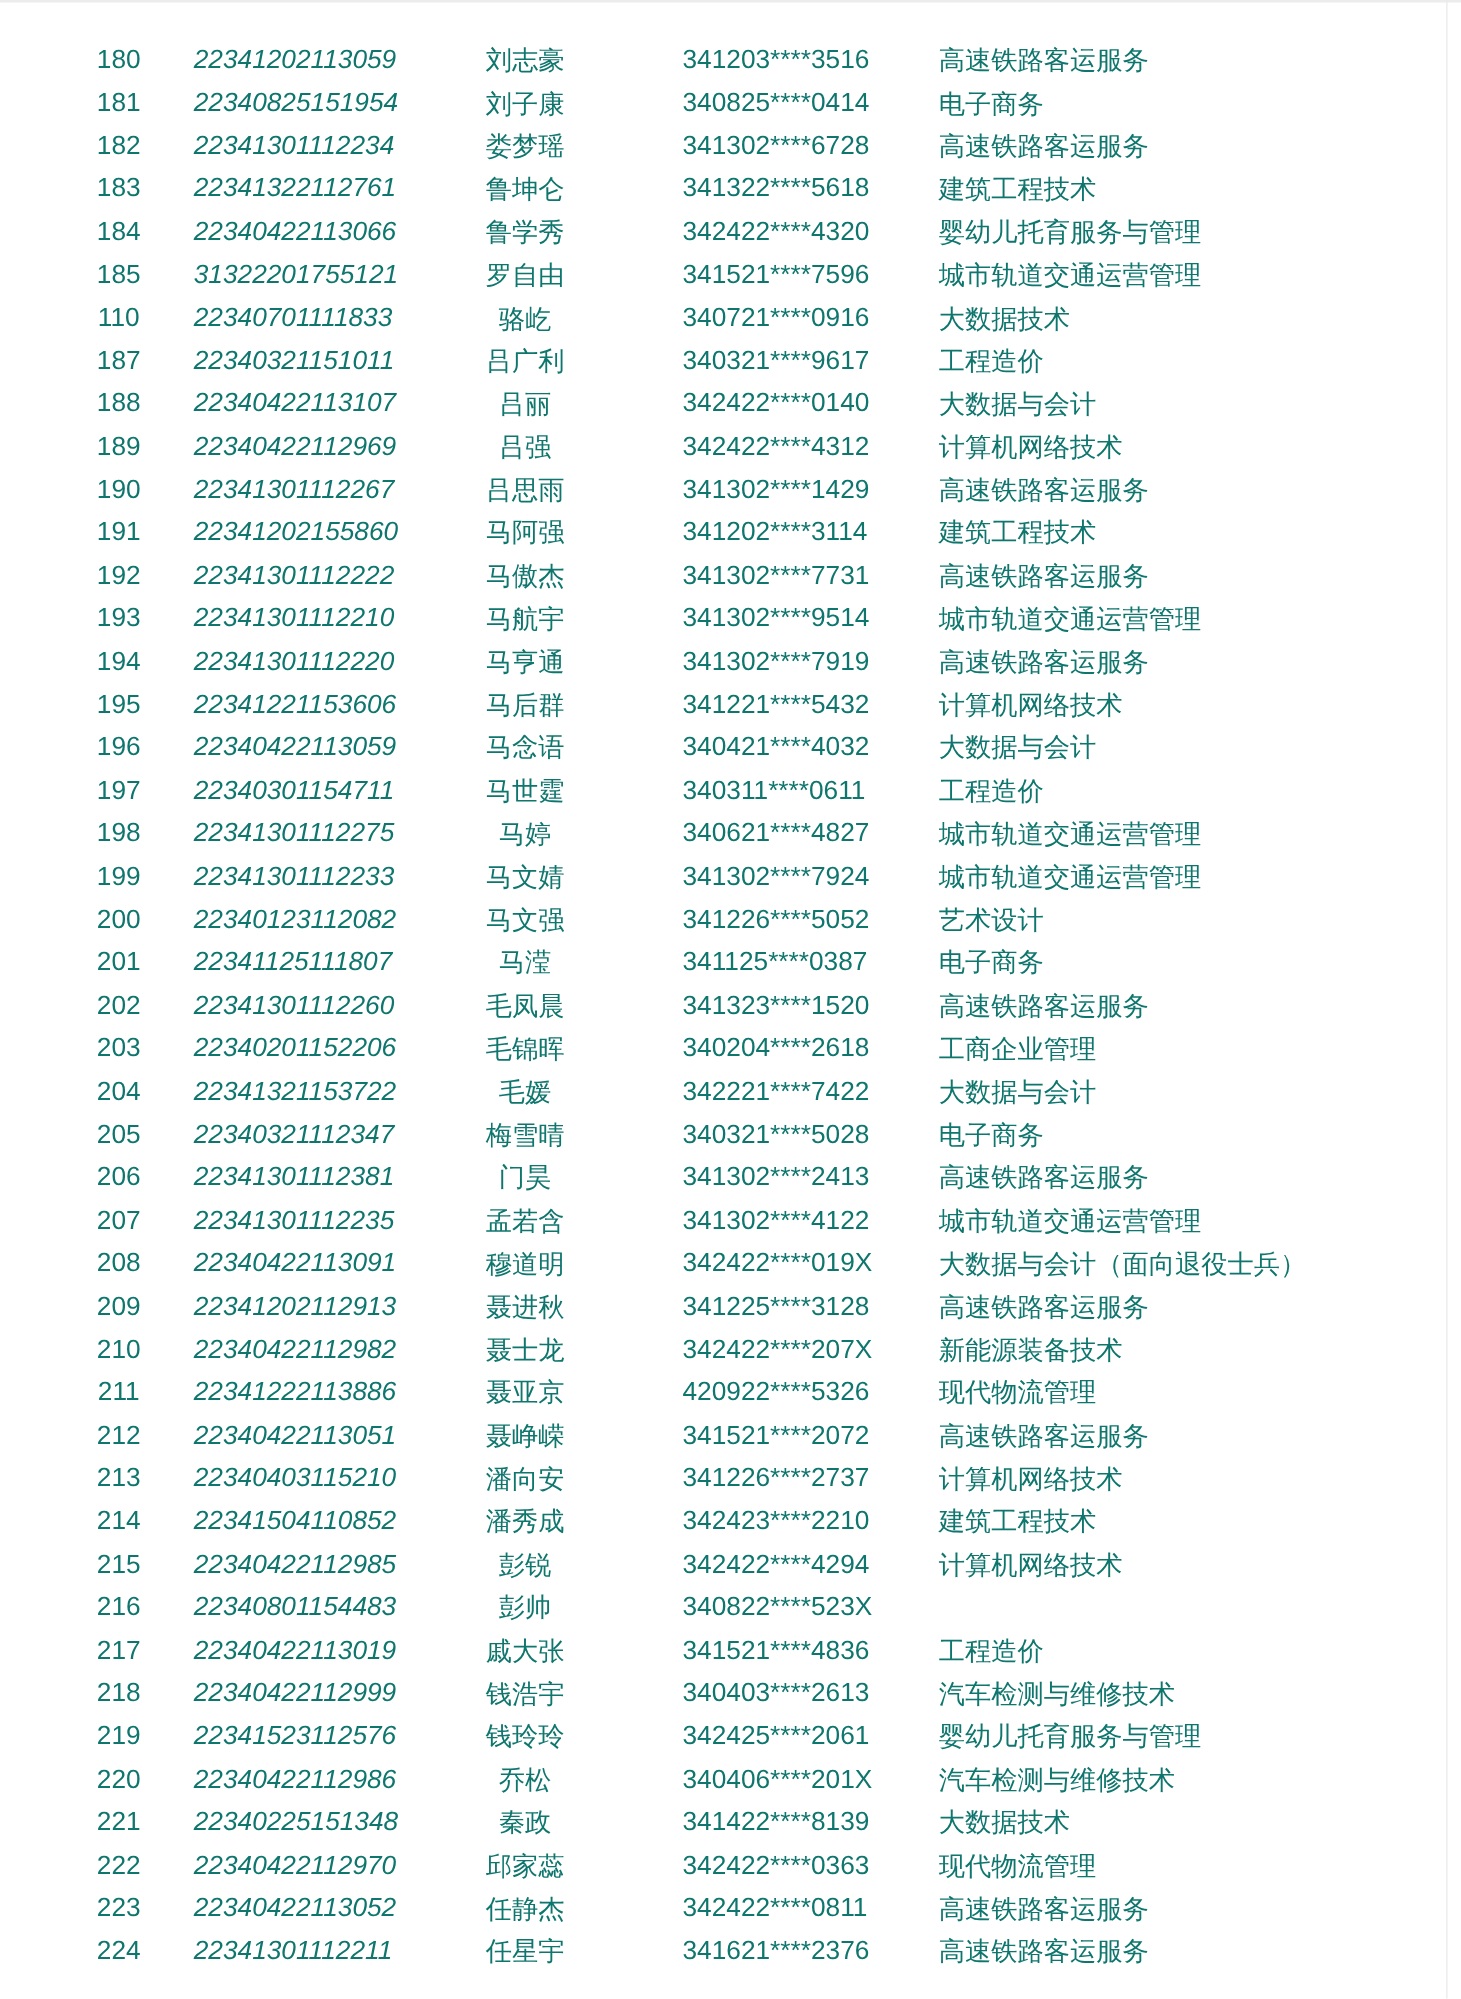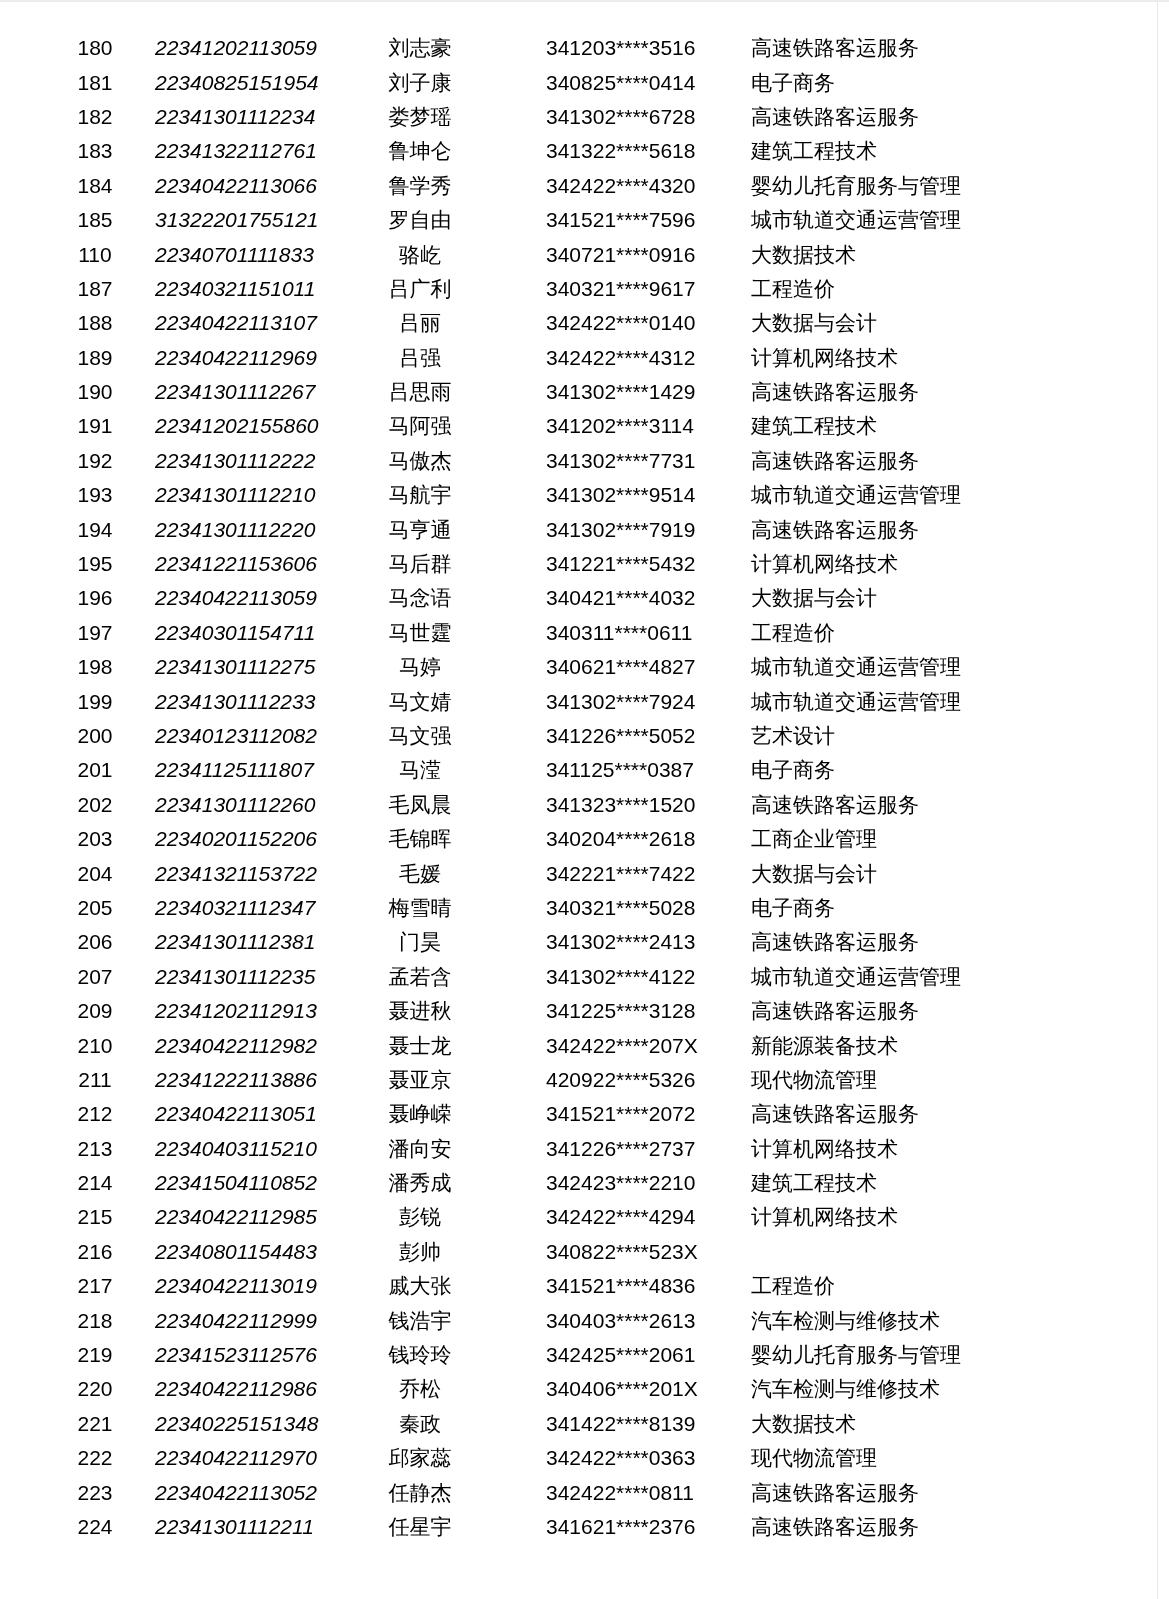--- a/index.html
+++ b/index.html
@@ -27,21 +27,21 @@
   .rows {
     position: absolute;
     top: 31px; left: 0;
     width: 1157px;
   }
   .row {
     display: flex;
     align-items: center;
     height: 34.4px;
     font-size: 21px;
-    color: #000000;
+    color: #0f766e;
     white-space: nowrap;
   }
   .c-no    { margin-left: 75px;  width: 40px;  text-align: center; }
   .c-exam  { margin-left: 40px;  width: 170px; text-align: left; font-style: italic; }
   .c-name  { width: 190px; text-align: center; }
   .c-id    { margin-left: 31px;  width: 165px; text-align: left; }
   .c-major { margin-left: 40px;  flex: 1; text-align: left; }
 </style>
 </head>
 <body>
@@ -269,20 +269,27 @@
       </div>
 
       <div class="row">
         <span class="c-no">207</span>
         <span class="c-exam">22341301112235</span>
         <span class="c-name">孟若含</span>
         <span class="c-id">341302****4122</span>
         <span class="c-major">城市轨道交通运营管理</span>
       </div>
 
+      <div class="row">
+        <span class="c-no">208</span>
+        <span class="c-exam">22340422113091</span>
+        <span class="c-name">穆道明</span>
+        <span class="c-id">342422****019X</span>
+        <span class="c-major">大数据与会计（面向退役士兵）</span>
+      </div>
 
       <div class="row">
         <span class="c-no">209</span>
         <span class="c-exam">22341202112913</span>
         <span class="c-name">聂进秋</span>
         <span class="c-id">341225****3128</span>
         <span class="c-major">高速铁路客运服务</span>
       </div>
 
       <div class="row">

